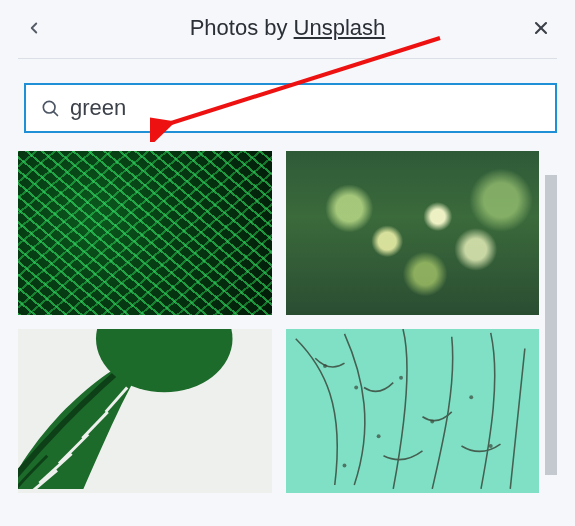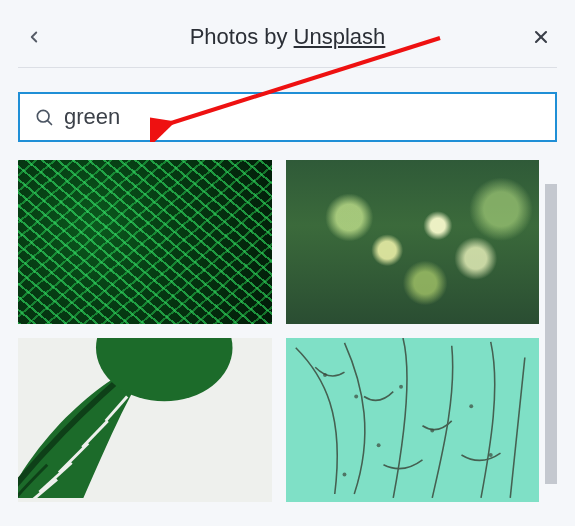--- a/index.html
+++ b/index.html
@@ -9,21 +9,20 @@
       width: 575px;
       height: 526px;
       overflow: hidden;
       position: relative;
     }
     .header {
       display: flex;
       align-items: center;
       justify-content: space-between;
       padding: 14px 20px 16px 20px;
-      margin-top: 9px;
     }
     .back-btn {
       width: 28px;
       height: 28px;
       display: flex;
       align-items: center;
       justify-content: center;
       cursor: pointer;
       color: #555b66;
     }
@@ -45,21 +44,21 @@
       justify-content: center;
       cursor: pointer;
       color: #3a3f48;
     }
     .divider {
       height: 1px;
       background: #dcdfe5;
       margin: 0 18px;
     }
     .search-wrap {
-      padding: 24px 18px 18px 18px;
+      padding: 24px 18px 18px 24px;
     }
     .search-box {
       border: 2px solid #1f8fd6;
       background: #fff;
       display: flex;
       align-items: center;
       padding: 10px 14px;
       gap: 10px;
     }
     .search-box .search-ico {

